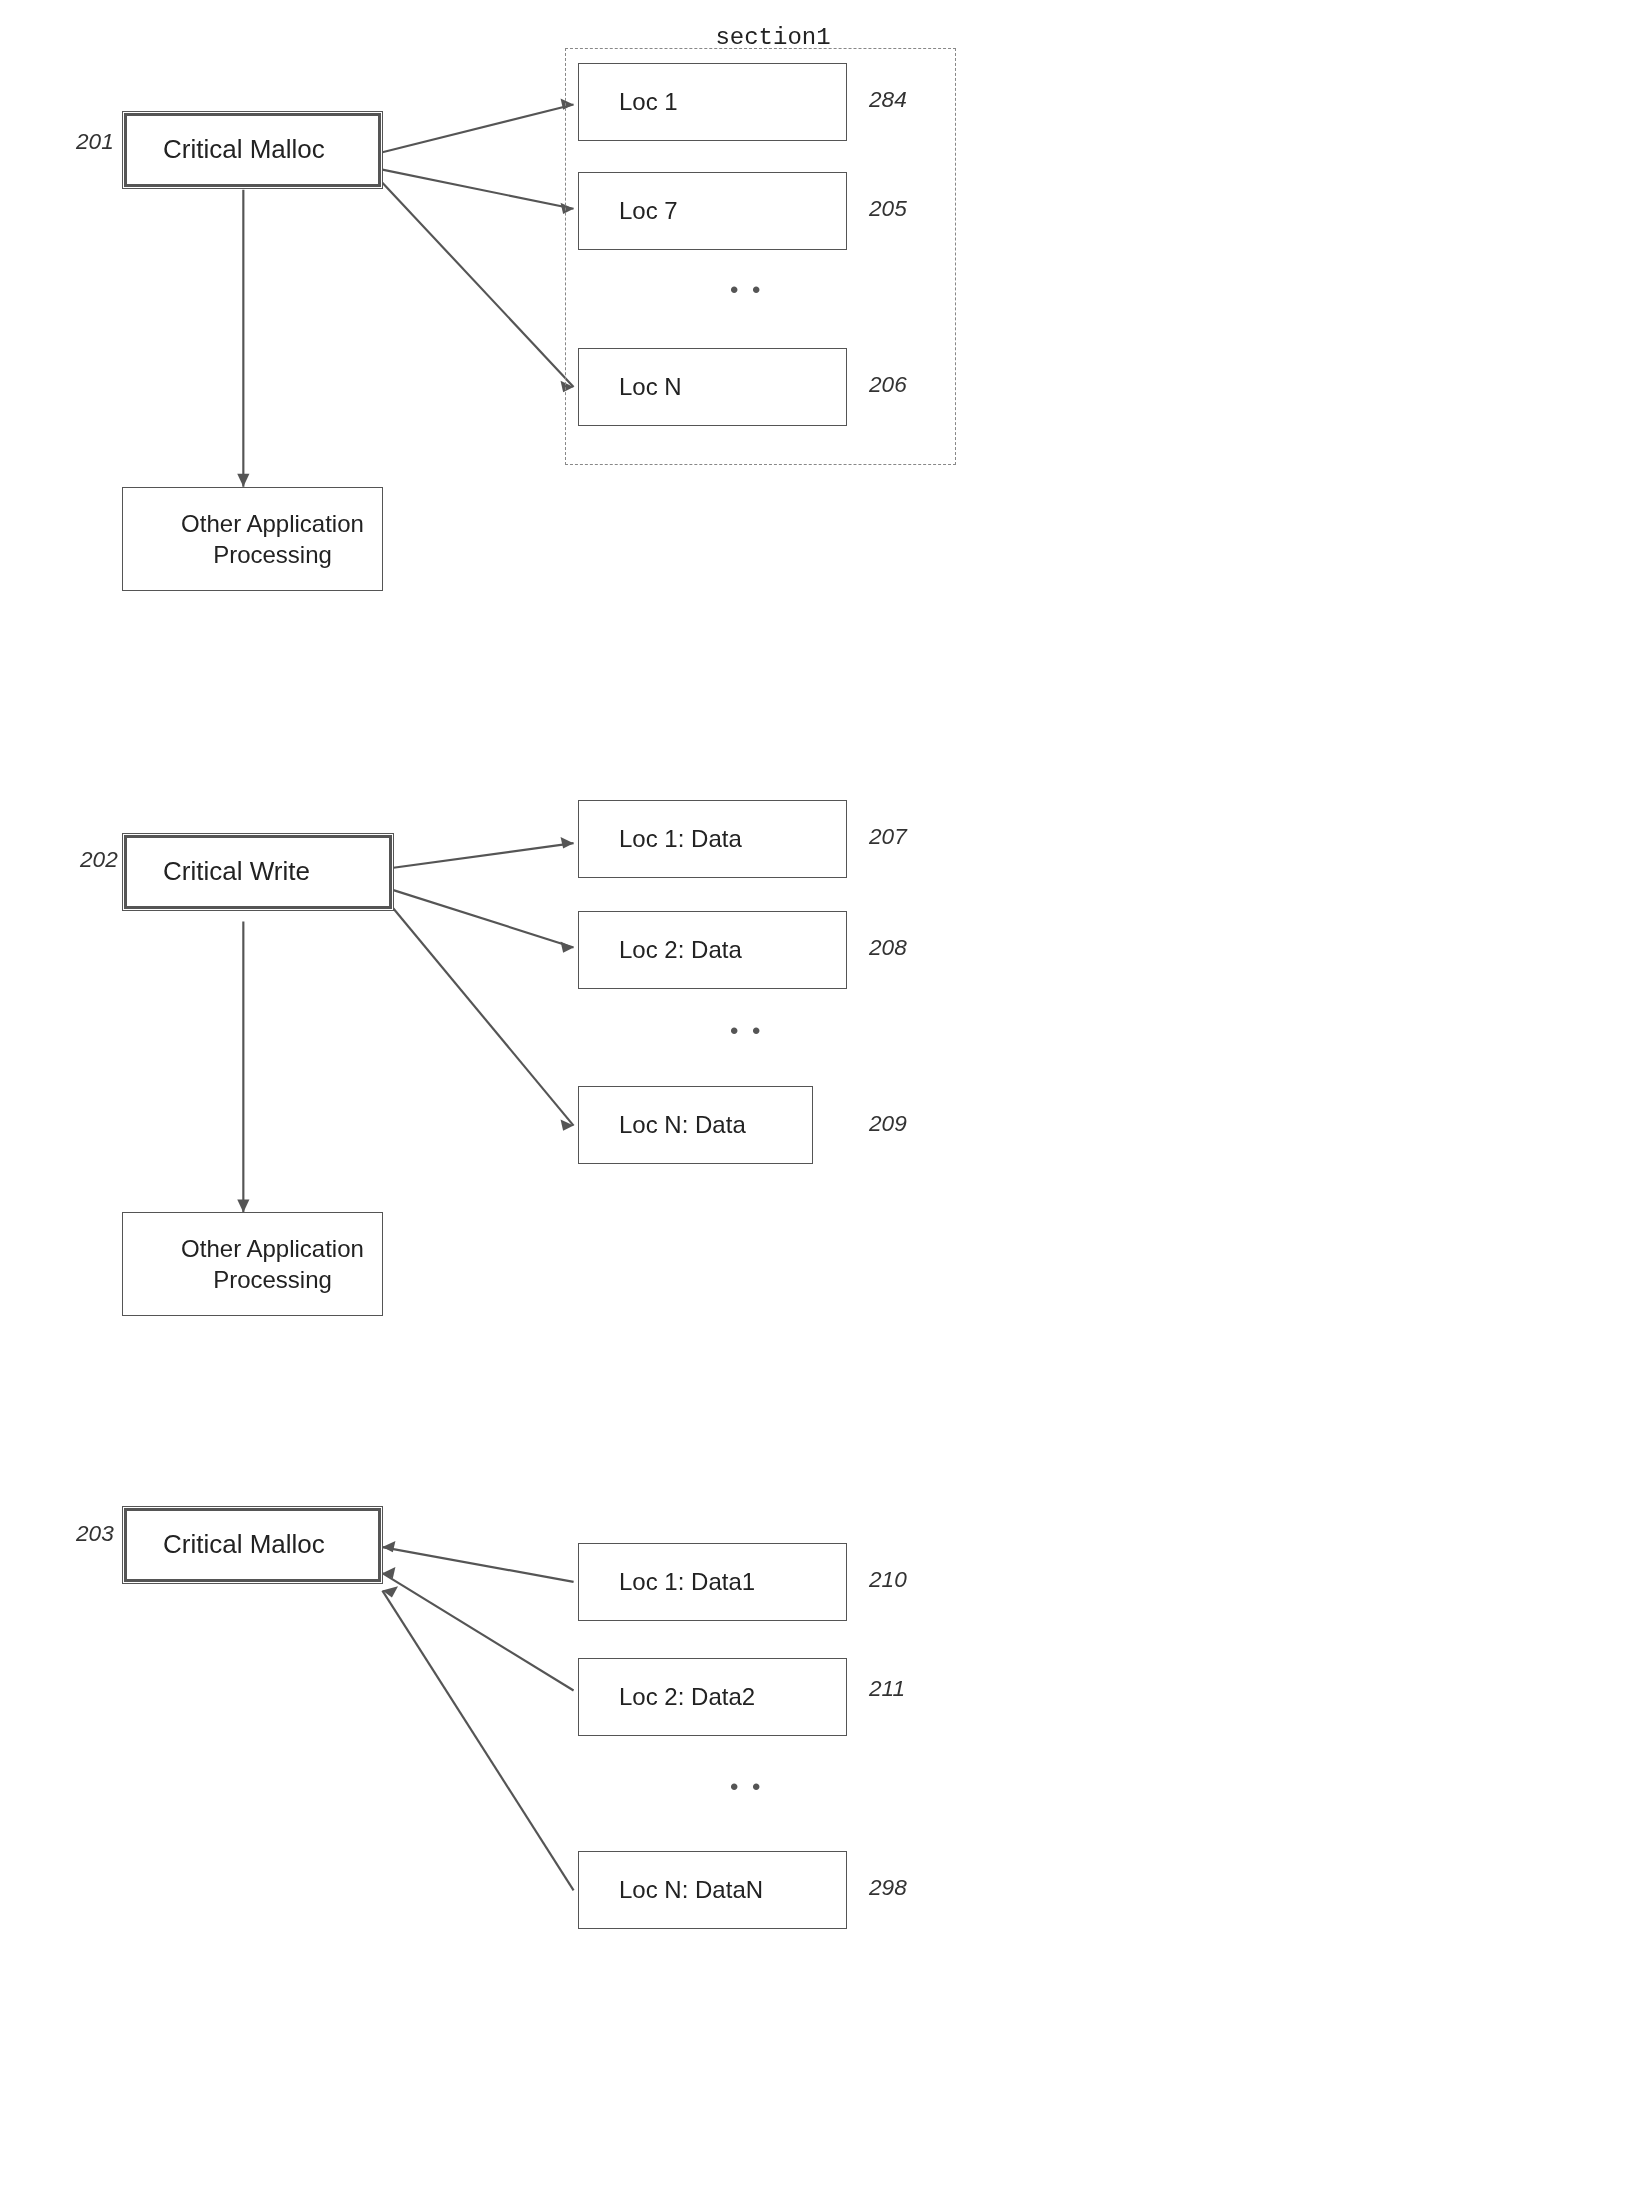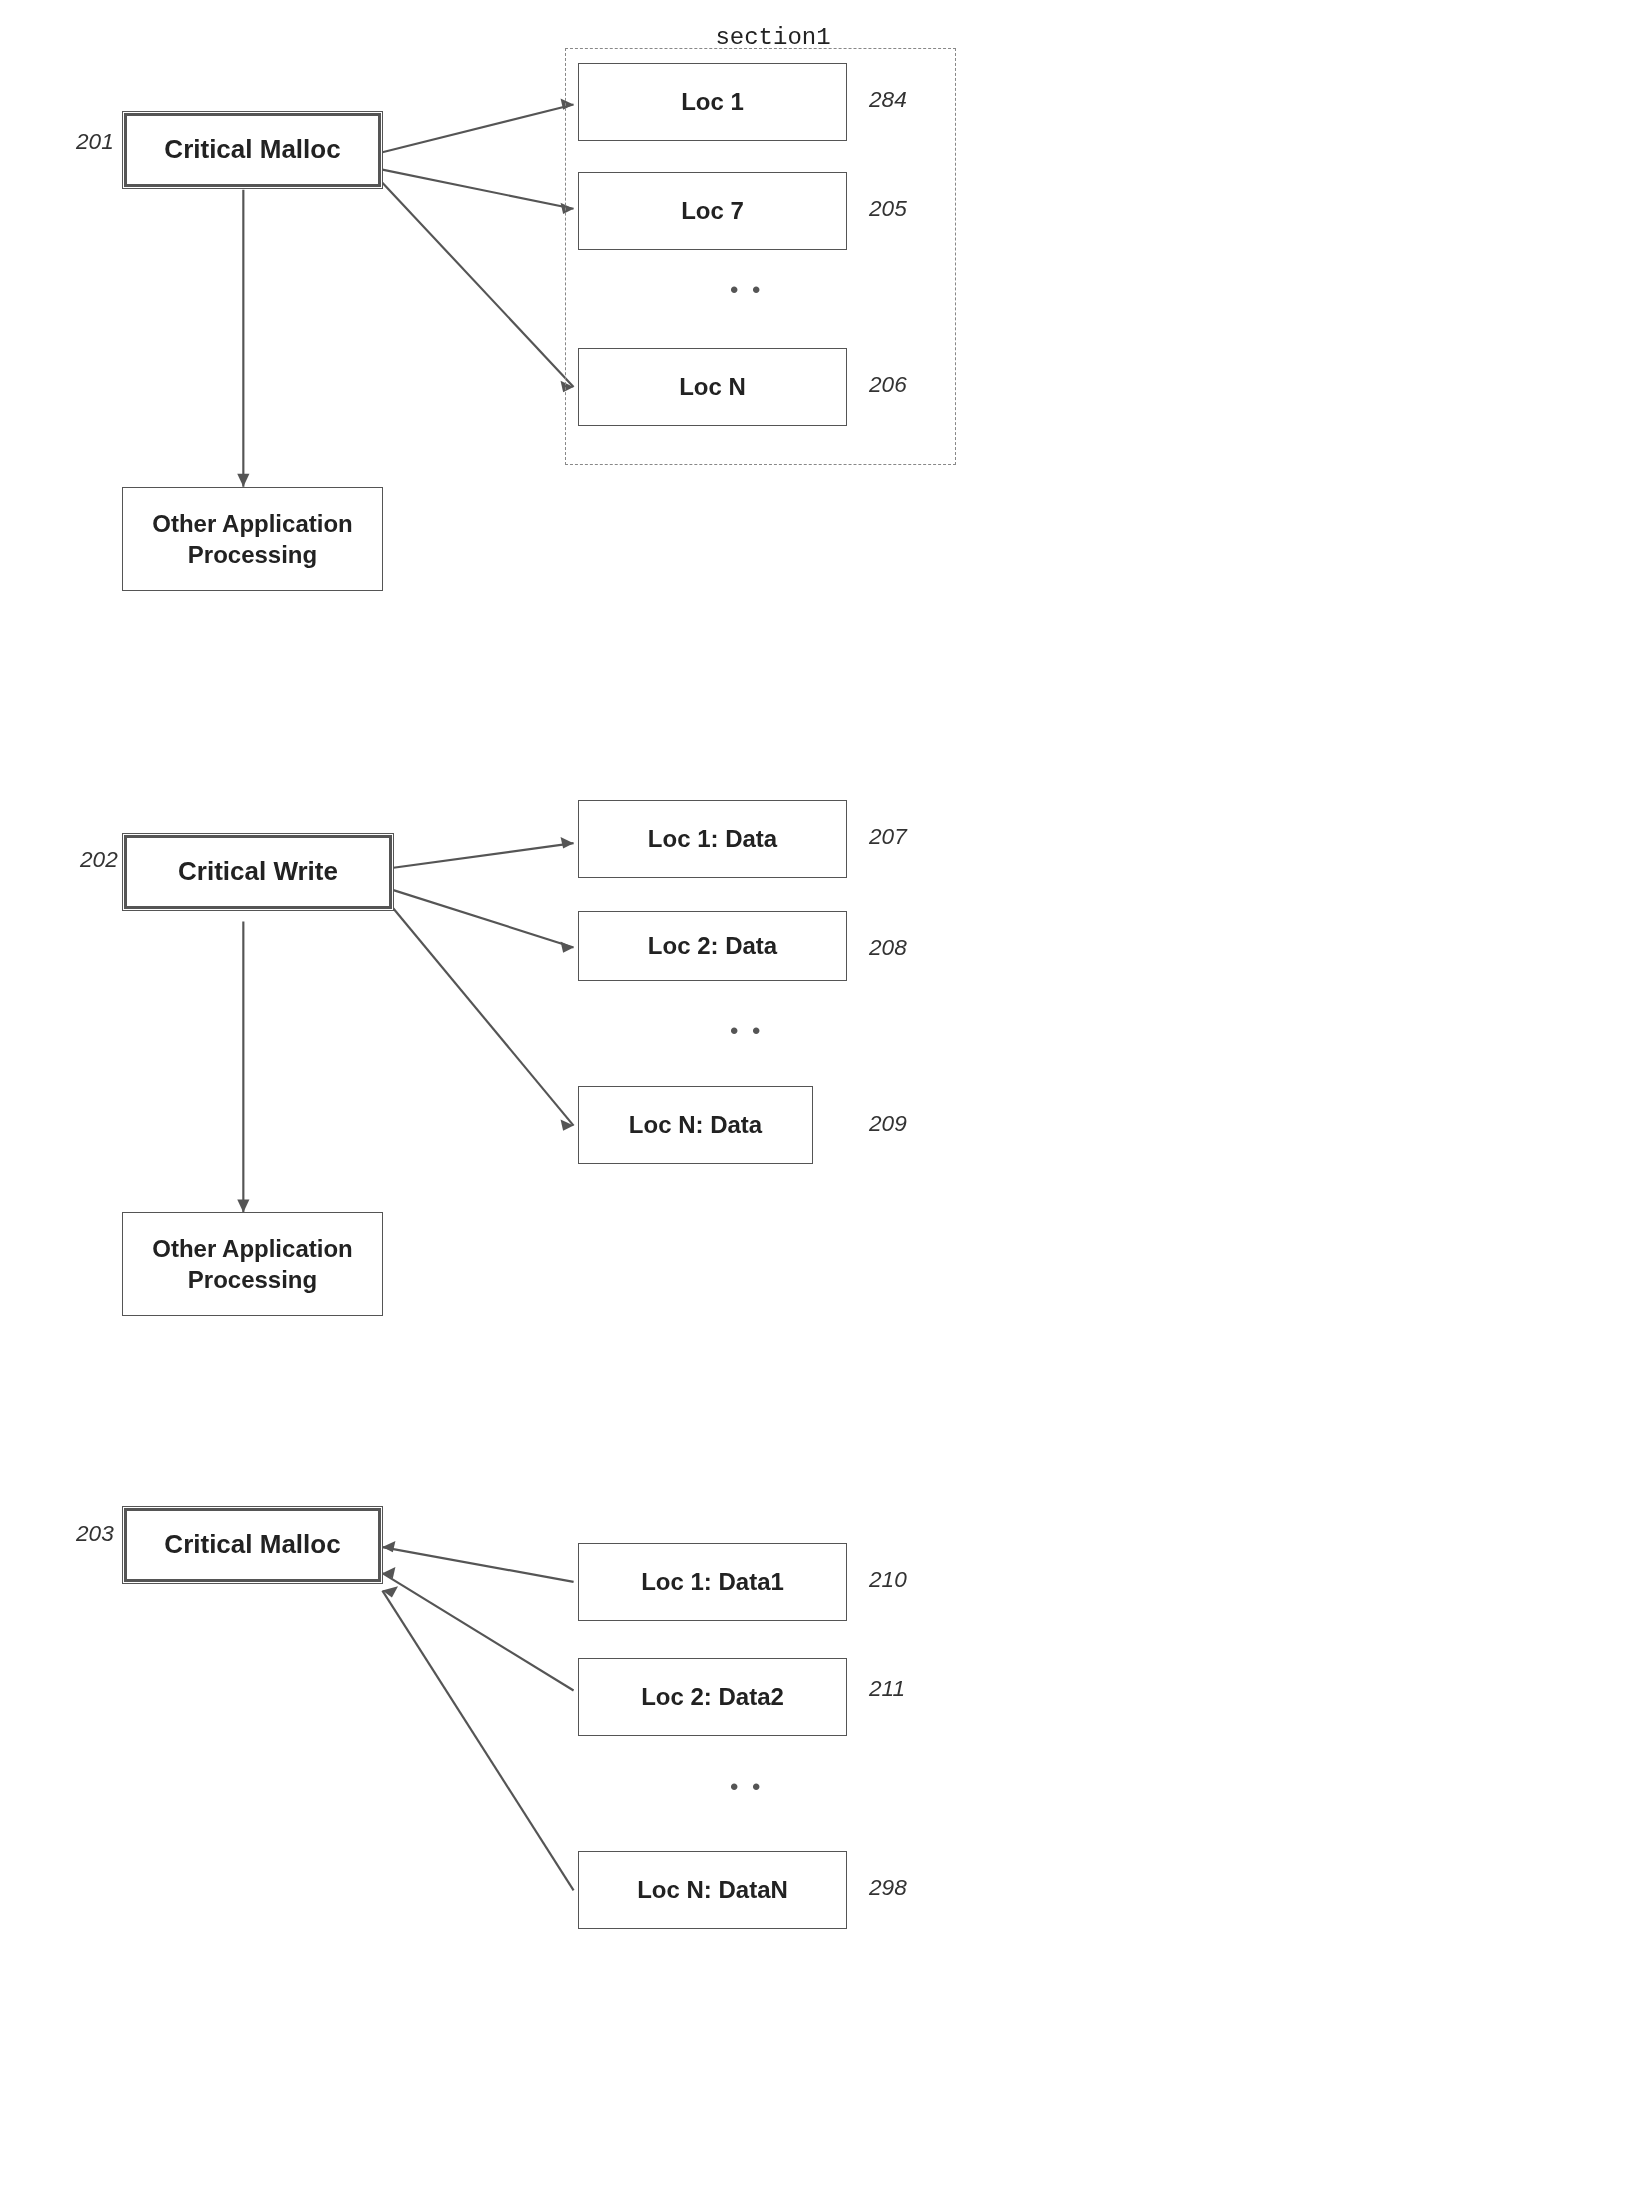--- a/index.html
+++ b/index.html
@@ -15,26 +15,26 @@
       position: relative;
       width: 1646px;
       height: 2213px;
     }
     .box {
       position: absolute;
       border: 1.7px solid #555;
       background: #fff;
       display: flex;
       align-items: center;
-      justify-content: center;
       text-align: center;
       font-size: 24px;
-      font-weight: bold;
+      font-weight: normal;
       color: #222;
       line-height: 1.3;
+      padding-left: 40px;
     }
     .box-double {
       border: 1.7px solid #555;
       outline: 3.5px solid #555;
       outline-offset: -5.2px;
     }
     .box-dashed-container {
       position: absolute;
       border: 1.7px dashed #888;
       background: transparent;
@@ -152,21 +152,21 @@
   <div class="box" style="left: 122px; top: 1212px; width: 261px; height: 104px;">
     <span>Other Application
 Processing</span>
   </div>
 
   <div class="box" style="left: 578px; top: 800px; width: 269px; height: 78px;">
     <span>Loc 1: Data</span>
   </div>
   <div class="label-ref" style="left: 869px; top: 824px;">207</div>
 
-  <div class="box" style="left: 578px; top: 911px; width: 269px; height: 70px;">
+  <div class="box" style="left: 578px; top: 911px; width: 269px; height: 78px;">
     <span>Loc 2: Data</span>
   </div>
   <div class="label-ref" style="left: 869px; top: 935px;">208</div>
 
   <div style="position:absolute; left:730px; top:1017px; font-size:24px; color:#555; letter-spacing:3.5px;">• •</div>
 
   <div class="box" style="left: 578px; top: 1086px; width: 235px; height: 78px;">
     <span>Loc N: Data</span>
   </div>
   <div class="label-ref" style="left: 869px; top: 1111px;">209</div>

